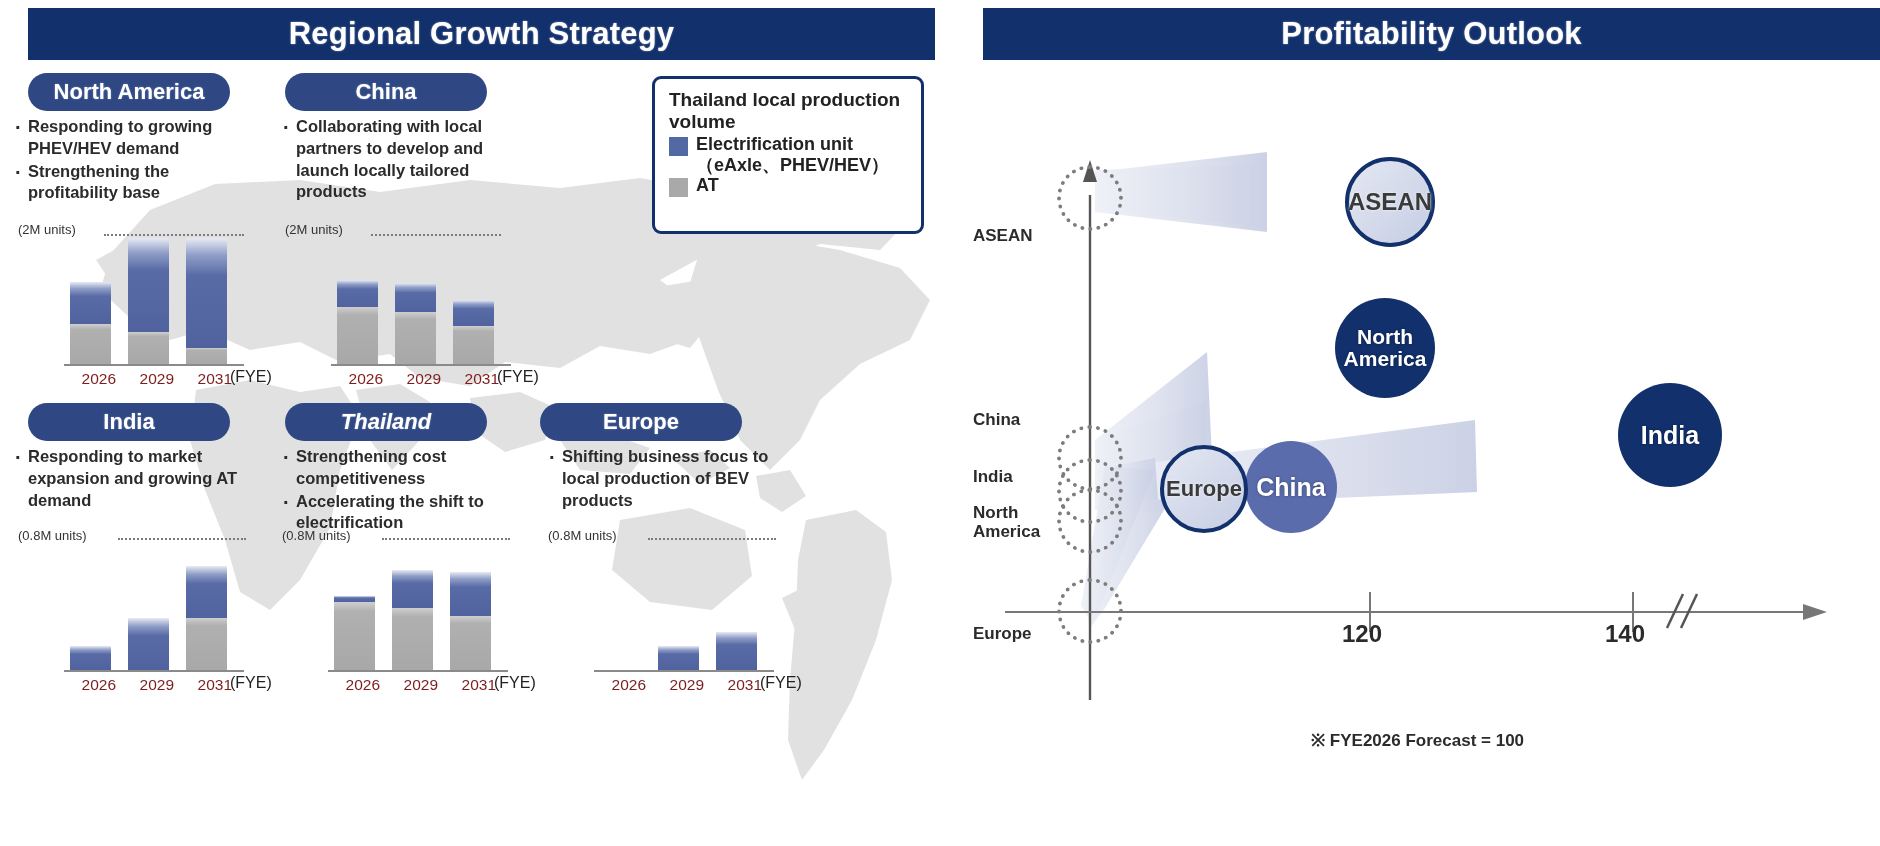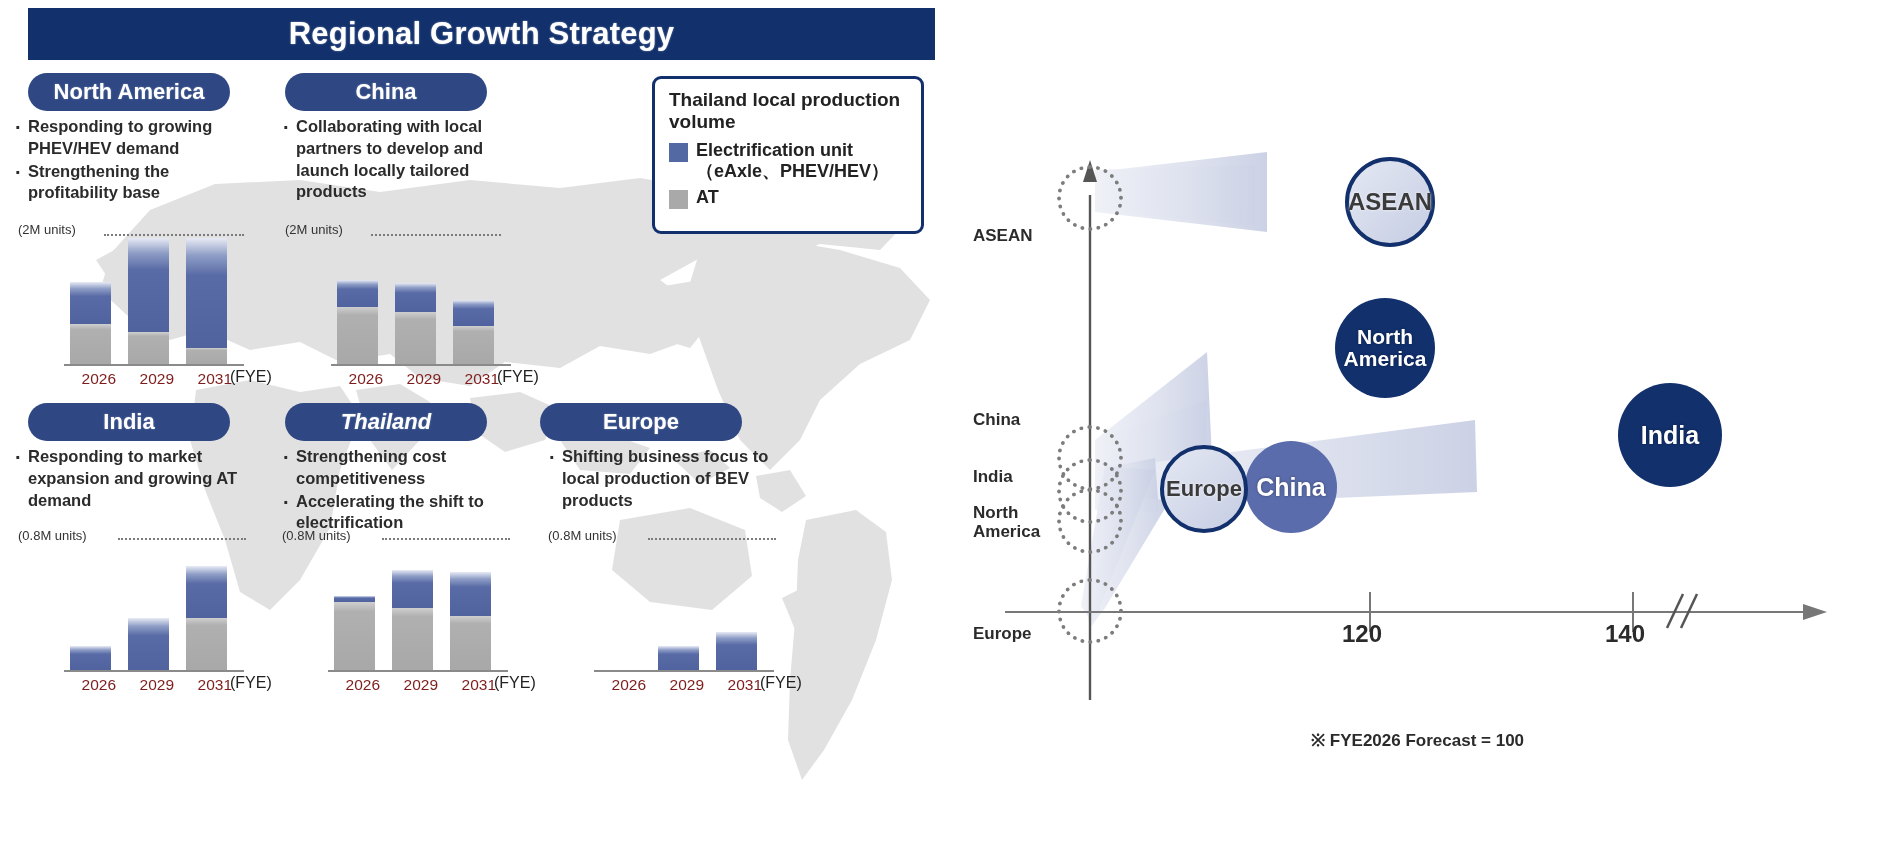--- a/index.html
+++ b/index.html
@@ -59,21 +59,21 @@
   .chart .xlab { position: absolute; font-size: 15.5px; color: #7f1d1d; text-align: right; }
   .chart .fye  { position: absolute; font-size: 16px; color: #222; }
 
   
   #legend-box {
     position: absolute; left: 652px; top: 76px; width: 272px; height: 158px;
     background: #fff; border: 3px solid #12306c; border-radius: 9px;
     padding: 10px 12px 0 14px;
   }
   #legend-box .lg-title { font-size: 19px; font-weight: bold; color: #222; line-height: 1.18; }
-  #legend-box .lg-row { display: flex; align-items: flex-start; margin-top: 6px; }
+  #legend-box .lg-row { display: flex; align-items: flex-start; margin-top: 0; }
   #legend-box .sw { width: 19px; height: 19px; flex: 0 0 19px; margin: 3px 8px 0 0; }
   #legend-box .sw.ev { background: #5369a4; }
   #legend-box .sw.at { background: #a9a9a9; }
   #legend-box .lg-txt { font-size: 18px; font-weight: bold; color: #222; line-height: 1.15; }
 
   #scatter { position: absolute; left: 0; top: 0; width: 925px; height: 846px; }
 
   .ylab { position: absolute; font-size: 17px; font-weight: bold; color: #2b2b2b; text-align: left; line-height: 1.12; }
   .xtick-lab { position: absolute; font-size: 24px; font-weight: bold; color: #2b2b2b; }
 
@@ -298,20 +298,23 @@
       <div class="baseline" style="left:46px; top:142px; width:180px;"></div>
       <div class="xlab" style="left:36px; top:148px; width:62px;">2026</div>
       <div class="xlab" style="left:94px; top:148px; width:62px;">2029</div>
       <div class="xlab" style="left:152px;top:148px; width:62px;">2031</div>
       <div class="fye" style="left:212px;top:146px;">(FYE)</div>
     </div>
   </div>
 
   <div class="panel" id="panel-right">
 
+    <div class="panel-header">
+      <span class="ttl">Profitability Outlook</span>
+    </div>
 
     <svg id="scatter" viewBox="0 0 925 846">
       <defs>
         <linearGradient id="gflow" x1="0" y1="0" x2="1" y2="0">
           <stop offset="0%" stop-color="#eff1f7" stop-opacity="0.95"></stop>
           <stop offset="55%" stop-color="#dde1ee" stop-opacity="0.95"></stop>
           <stop offset="100%" stop-color="#c9cfe4" stop-opacity="0.95"></stop>
         </linearGradient>
       </defs>
 

